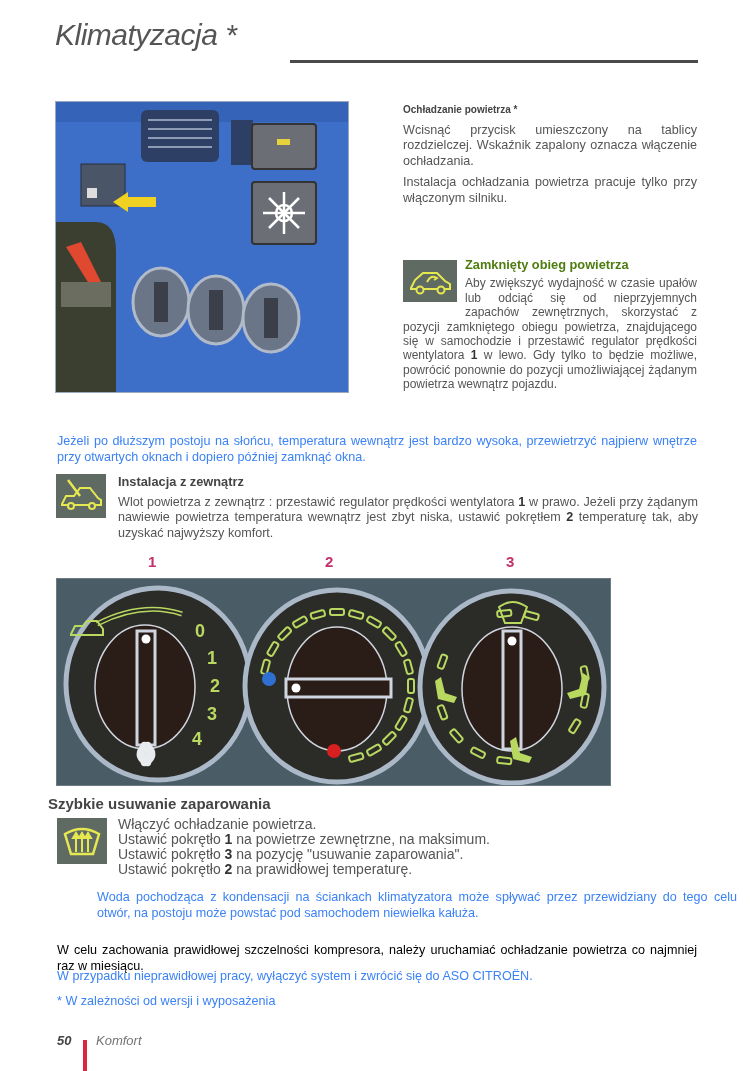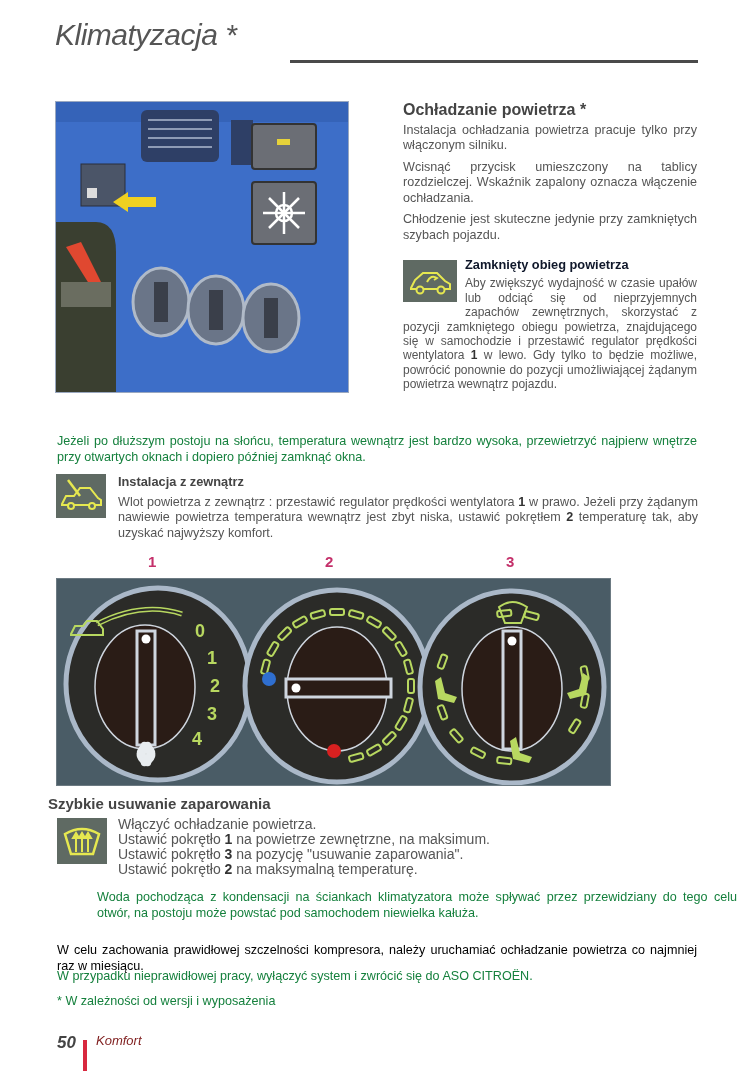--- a/index.html
+++ b/index.html
@@ -7,43 +7,43 @@
          font-family: "Liberation Sans", sans-serif; color: #4a4a4a; }
   .abs { position: absolute; }
   .title { left: 55px; top: 18px; font-size: 30px; font-style: italic; color: #555; letter-spacing: -0.5px; text-align: center; }
   .title-rule { left: 290px; top: 60px; width: 408px; height: 3px; background: #4a4a4a; }
 
   .photo { left: 55px; top: 101px; width: 292px; height: 290px; background: #3f6fc6; overflow: hidden; border: 1px solid #9aa8c0; }
   .photo svg { display: block; }
 
   .col-right { left: 403px; top: 102px; width: 294px; font-size: 12.6px; line-height: 15.5px; text-align: justify; color: #555; }
   .col-right p { margin: 0 0 6px 0; }
-  .h-bold { font-weight: bold; color: #444; font-size: 16px; margin-bottom: 5px !important; text-align: left !important; }
+  .h-bold { font-weight: bold; color: #444; font-size: 10px; margin-bottom: 5px !important; text-align: left !important; }
 
   .closed-block { left: 403px; top: 258px; width: 294px; font-size: 12px; line-height: 14.4px; color: #555; text-align: justify; }
   .icon-box { background: #5f6a63; display: inline-block; }
   .closed-icon { float: left; width: 54px; height: 42px; margin: 2px 8px 4px 0; }
-  .closed-title { font-weight: bold; font-size: 12.8px; color: #0f172a; margin-bottom: 4px; }
-
-  .para-full { left: 57px; width: 640px; font-size: 12.6px; line-height: 15.5px; color: #15803d; text-align: justify; }
+  .closed-title { font-weight: bold; font-size: 12.8px; color: #4d7c0f; margin-bottom: 4px; }
+
+  .para-full { left: 57px; width: 640px; font-size: 12.6px; line-height: 15.5px; color: #3b82f6; text-align: justify; }
   .outside-icon { left: 56px; top: 474px; width: 50px; height: 44px; }
   .outside-text { left: 118px; top: 474px; width: 580px; font-size: 12.6px; line-height: 15.5px; color: #555; text-align: justify; }
   .outside-title { font-weight: bold; color: #444; margin-bottom: 5px; font-size: 12.8px; }
 
   .knob-num { top: 553px; font-size: 15px; font-weight: bold; color: #c4306a; }
   .knobs { left: 56px; top: 578px; width: 553px; height: 206px; background: #4a5c66; border: 1px solid #6c7a82; }
 
   .defrost-title { left: 48px; top: 795px; font-size: 15px; font-weight: bold; color: #444; }
   .defrost-icon { left: 57px; top: 818px; width: 50px; height: 46px; }
   .defrost-list { left: 118px; top: 817px; font-size: 14px; line-height: 15px; color: #555; }
   .defrost-list div { white-space: nowrap; }
 
-  .footer-num { left: 57px; top: 1033px; font-size: 17px; font-style: italic; font-weight: bold; color: #444; text-align: center; }
+  .footer-num { left: 57px; top: 1033px; font-size: 13px; font-style: italic; font-weight: bold; color: #444; text-align: center; }
   .footer-bar { left: 83px; top: 1040px; width: 4px; height: 31px; background: #d8283e; }
-  .footer-label { left: 96px; top: 1033px; font-size: 13px; font-style: italic; color: #7f1d1d; }
+  .footer-label { left: 96px; top: 1033px; font-size: 13px; font-style: italic; color: #737373; }
   b { color: #333; }
 </style>
 </head>
 <body>
 
 <div class="abs title">Klimatyzacja *</div>
 <div class="abs title-rule"></div>
 
 <div class="abs photo">
   <svg width="292" height="290" viewBox="0 0 292 290">
@@ -79,23 +79,22 @@
       <ellipse cx="215" cy="216" rx="28" ry="34" fill="#6a7588" stroke="#b0bac8" stroke-width="3"></ellipse>
       <rect x="98" y="180" width="14" height="40" fill="#3a3f4a"></rect>
       <rect x="153" y="188" width="14" height="40" fill="#3a3f4a"></rect>
       <rect x="208" y="196" width="14" height="40" fill="#3a3f4a"></rect>
     </g>
   </svg>
 </div>
 
 <div class="abs col-right">
   <p class="h-bold">Ochładzanie powietrza *</p>
+  <p>Wcisnąć przycisk umieszczony na tablicy rozdzielczej. Wskaźnik zapalony oznacza włączenie ochładzania.</p>
   <p>Instalacja ochładzania powietrza pracuje tylko przy włączonym silniku.</p>
-  <p>Wcisnąć przycisk umieszczony na tablicy rozdzielczej. Wskaźnik zapalony oznacza włączenie ochładzania.</p>
-  <p>Chłodzenie jest skuteczne jedynie przy zamkniętych szybach pojazdu.</p>
 </div>
 
 <div class="abs closed-block">
   <span class="icon-box closed-icon">
     <svg width="54" height="42" viewBox="0 0 54 42">
       <path d="M8 28 L12 20 L20 13 H34 L42 21 L47 24 V29 H8Z" fill="none" stroke="#e6e850" stroke-width="2"></path>
       <circle cx="17" cy="30" r="3.5" fill="#5f6a63" stroke="#e6e850" stroke-width="2"></circle>
       <circle cx="38" cy="30" r="3.5" fill="#5f6a63" stroke="#e6e850" stroke-width="2"></circle>
       <path d="M24 22 Q28 14 34 18 L31 20" fill="none" stroke="#e6e850" stroke-width="2"></path>
     </svg>
@@ -215,21 +214,21 @@
         <polygon points="22,20 25,15 28,20"></polygon>
       <line x1="31" y1="34" x2="31" y2="18"></line>
         <polygon points="28,20 31,15 34,20"></polygon>
     </g>
   </svg>
 </span>
 <div class="abs defrost-list">
   <div><span>Włączyć ochładzanie powietrza.</span><b></b><span></span></div>
   <div><span>Ustawić pokrętło </span><b>1</b><span> na powietrze zewnętrzne, na maksimum.</span></div>
   <div><span>Ustawić pokrętło </span><b>3</b><span> na pozycję "usuwanie zaparowania".</span></div>
-  <div><span>Ustawić pokrętło </span><b>2</b><span> na maksymalną temperaturę.</span></div>
+  <div><span>Ustawić pokrętło </span><b>2</b><span> na prawidłowej temperaturę.</span></div>
 </div>
 
 <div class="abs para-full" style="top:890px;margin-left:40px;">Woda pochodząca z kondensacji na ściankach klimatyzatora może spływać przez przewidziany do tego celu otwór, na postoju może powstać pod samochodem niewielka kałuża.</div>
 <div class="abs para-full" style="top:943px; font-weight:normal; color:#000000;">W celu zachowania prawidłowej szczelności kompresora, należy uruchamiać ochładzanie powietrza co najmniej raz w miesiącu.</div>
 <div class="abs para-full" style="top:969px;">W przypadku nieprawidłowej pracy, wyłączyć system i zwrócić się do ASO CITROËN.</div>
 <div class="abs para-full" style="top:994px;">* W zależności od wersji i wyposażenia</div>
 
 <div class="abs footer-num">50</div>
 <div class="abs footer-bar"></div>
 <div class="abs footer-label">Komfort</div>

